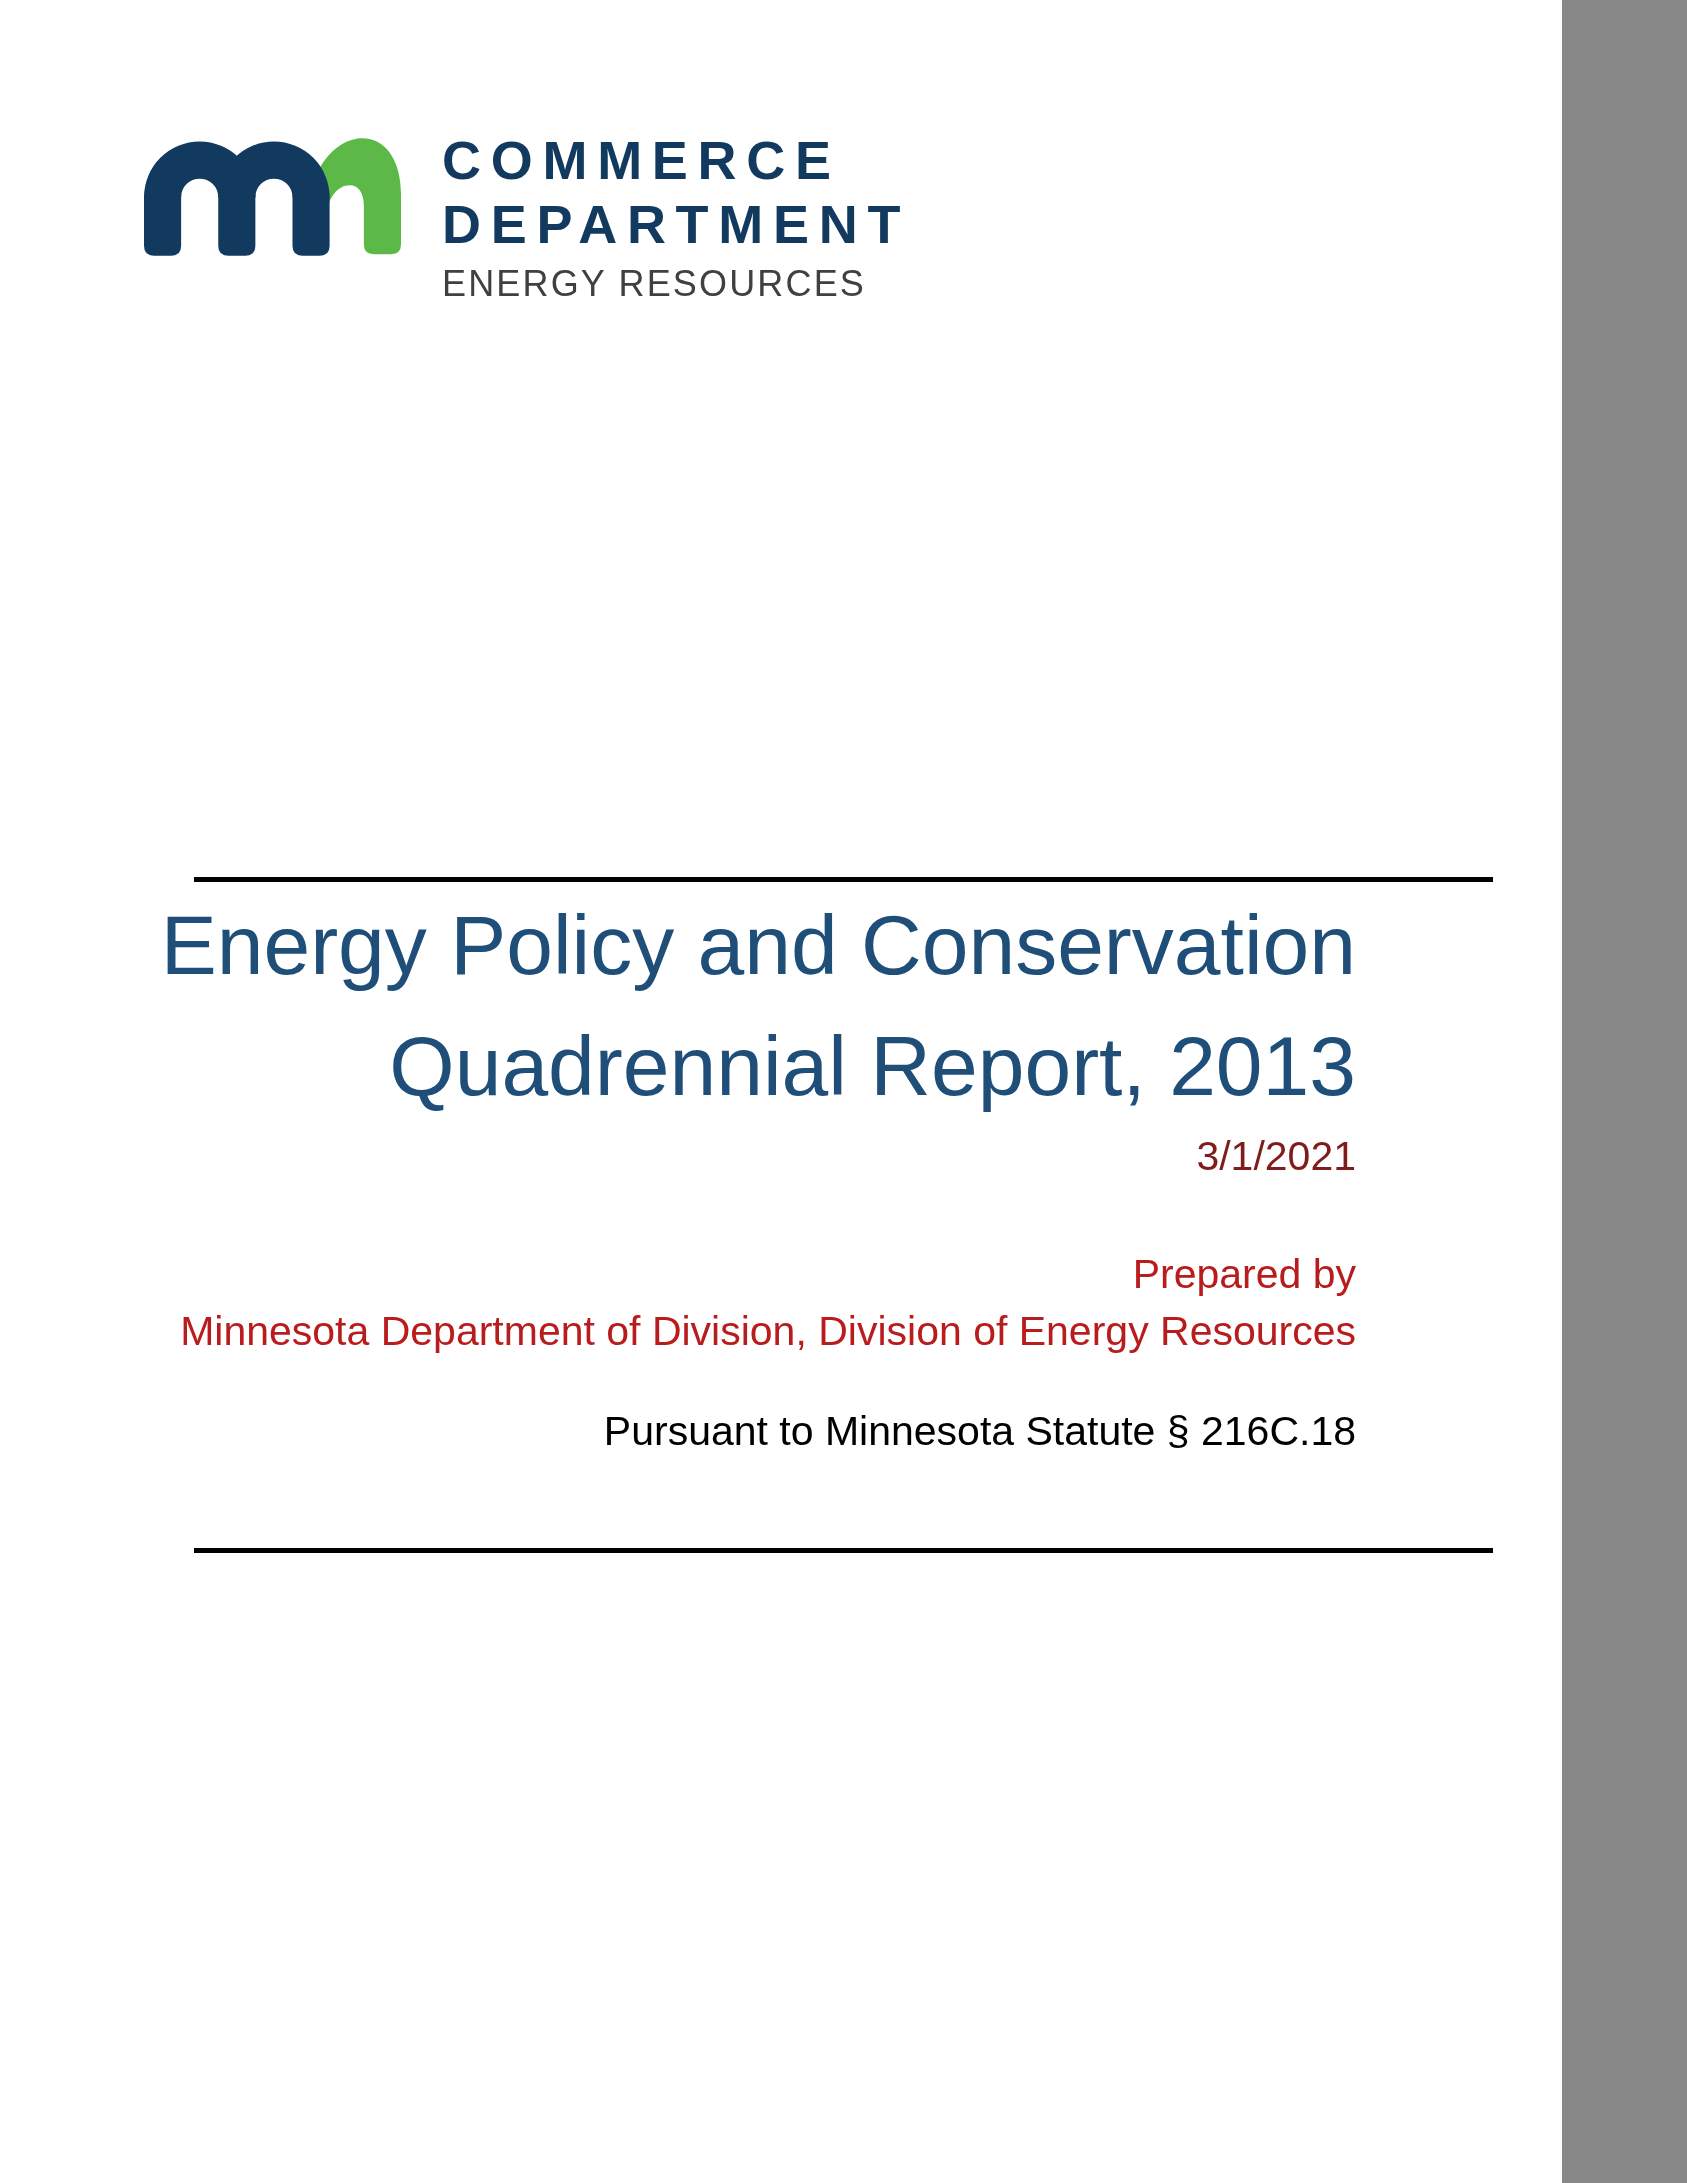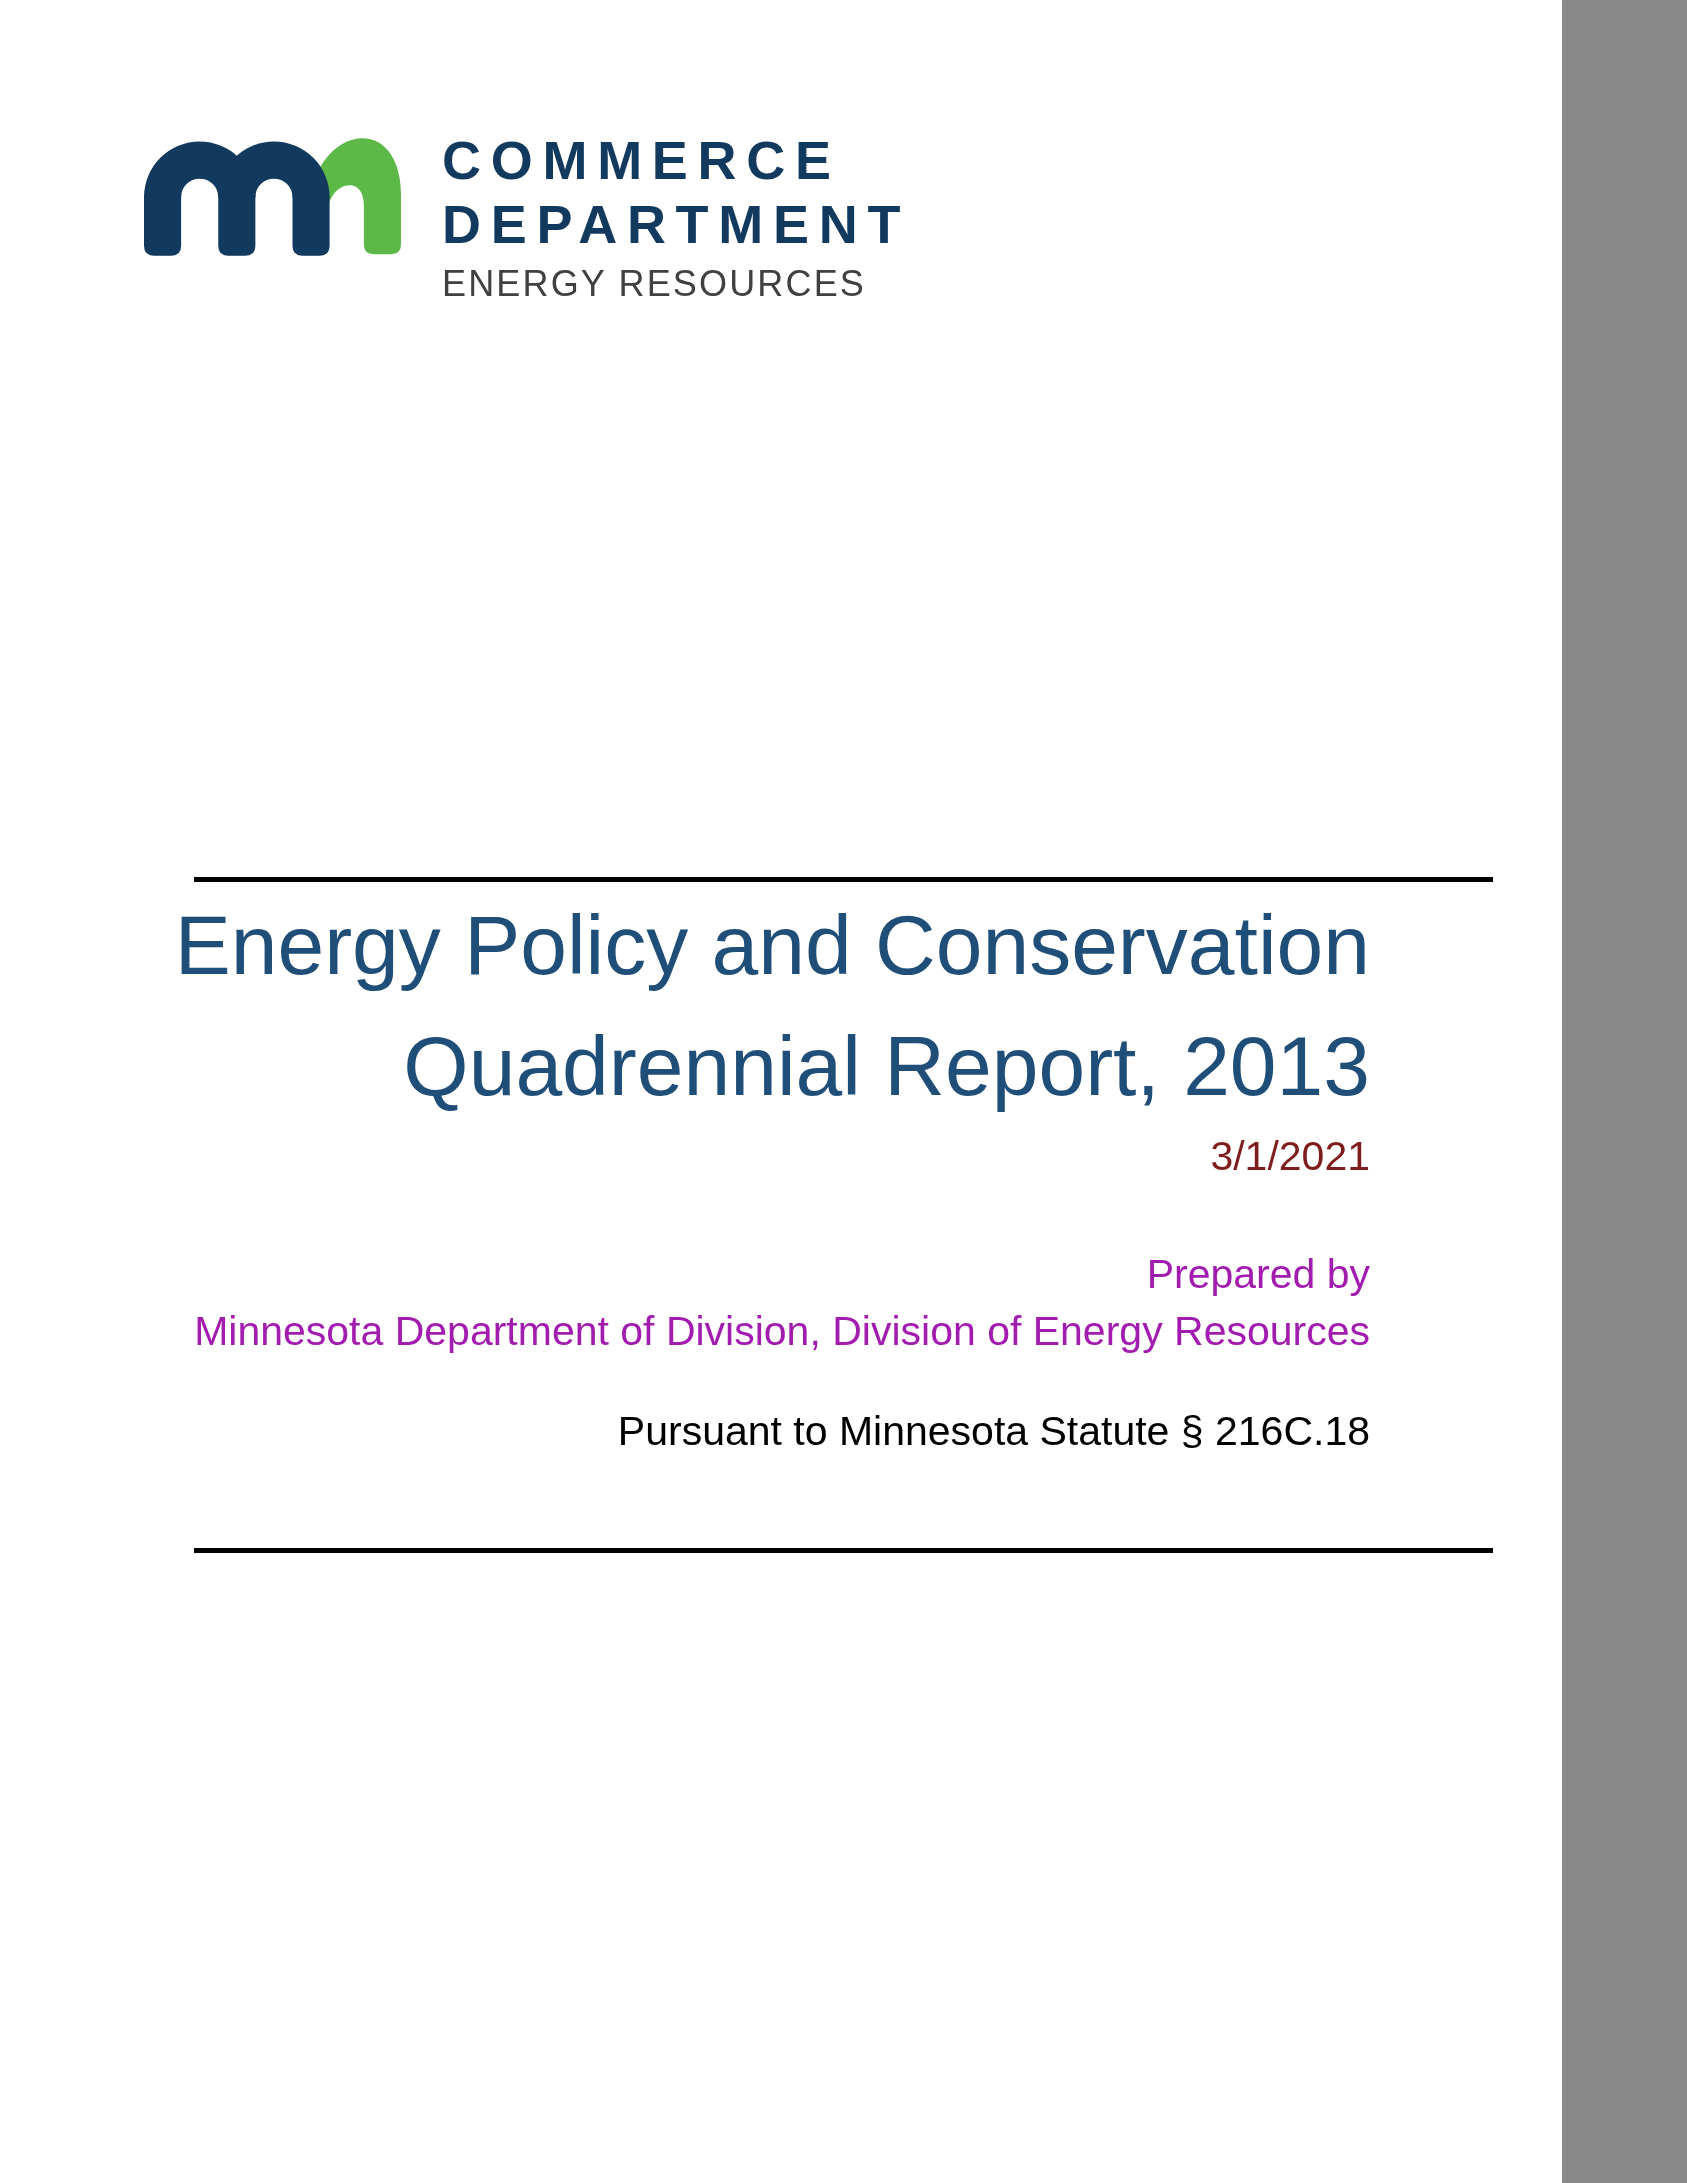--- a/index.html
+++ b/index.html
@@ -53,41 +53,41 @@
     left: 194px;
     width: 1299px;
     height: 5px;
     background: #000000;
   }
   #rule-top { top: 877px; }
   #rule-bottom { top: 1548px; }
   
   .right-col {
     position: absolute;
-    right: 192px;
+    right: 206px;
     text-align: right;
     white-space: nowrap;
   }
   #report-title {
     top: 885px;
     font-size: 84px;
     line-height: 121px;
     color: #1F4E79;
   }
   #report-date {
     top: 1128px;
     font-size: 41px;
     line-height: 57px;
     color: #7f1d1d;
   }
   #prepared-block {
     top: 1246px;
     font-size: 41px;
     line-height: 57px;
-    color: #a21caf;
+    color: #b91c1c;
   }
   #statute-line {
     top: 1403px;
     font-size: 41px;
     line-height: 57px;
     color: #000000;
   }
 </style>
 </head>
 <body>

